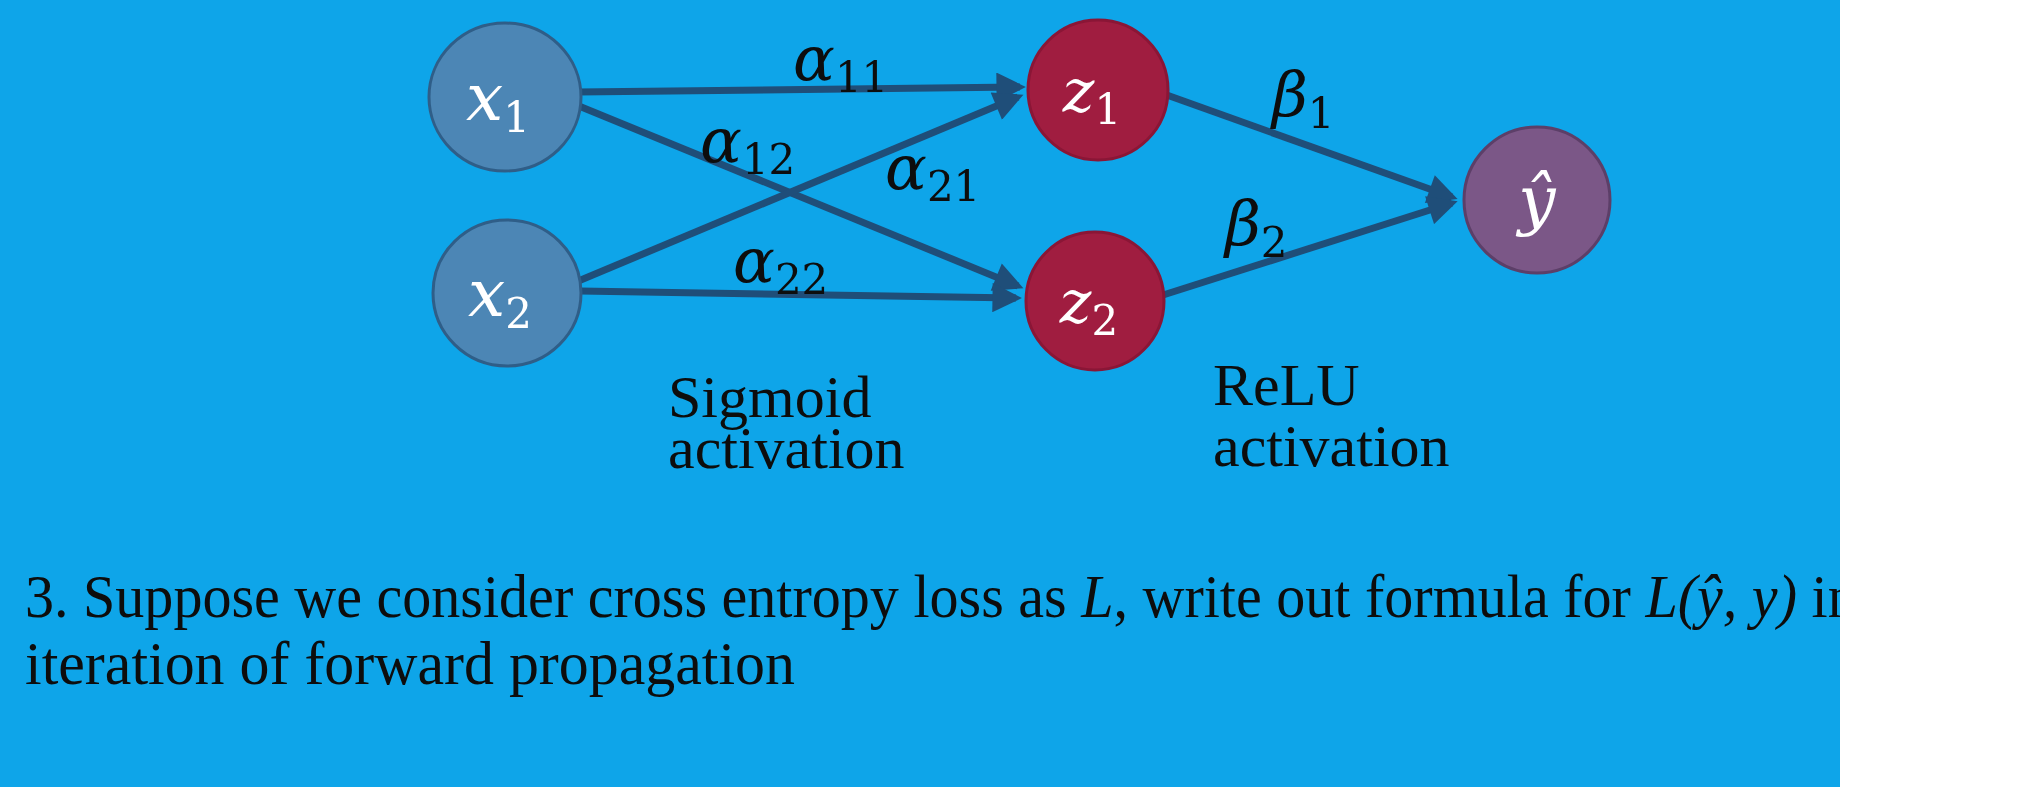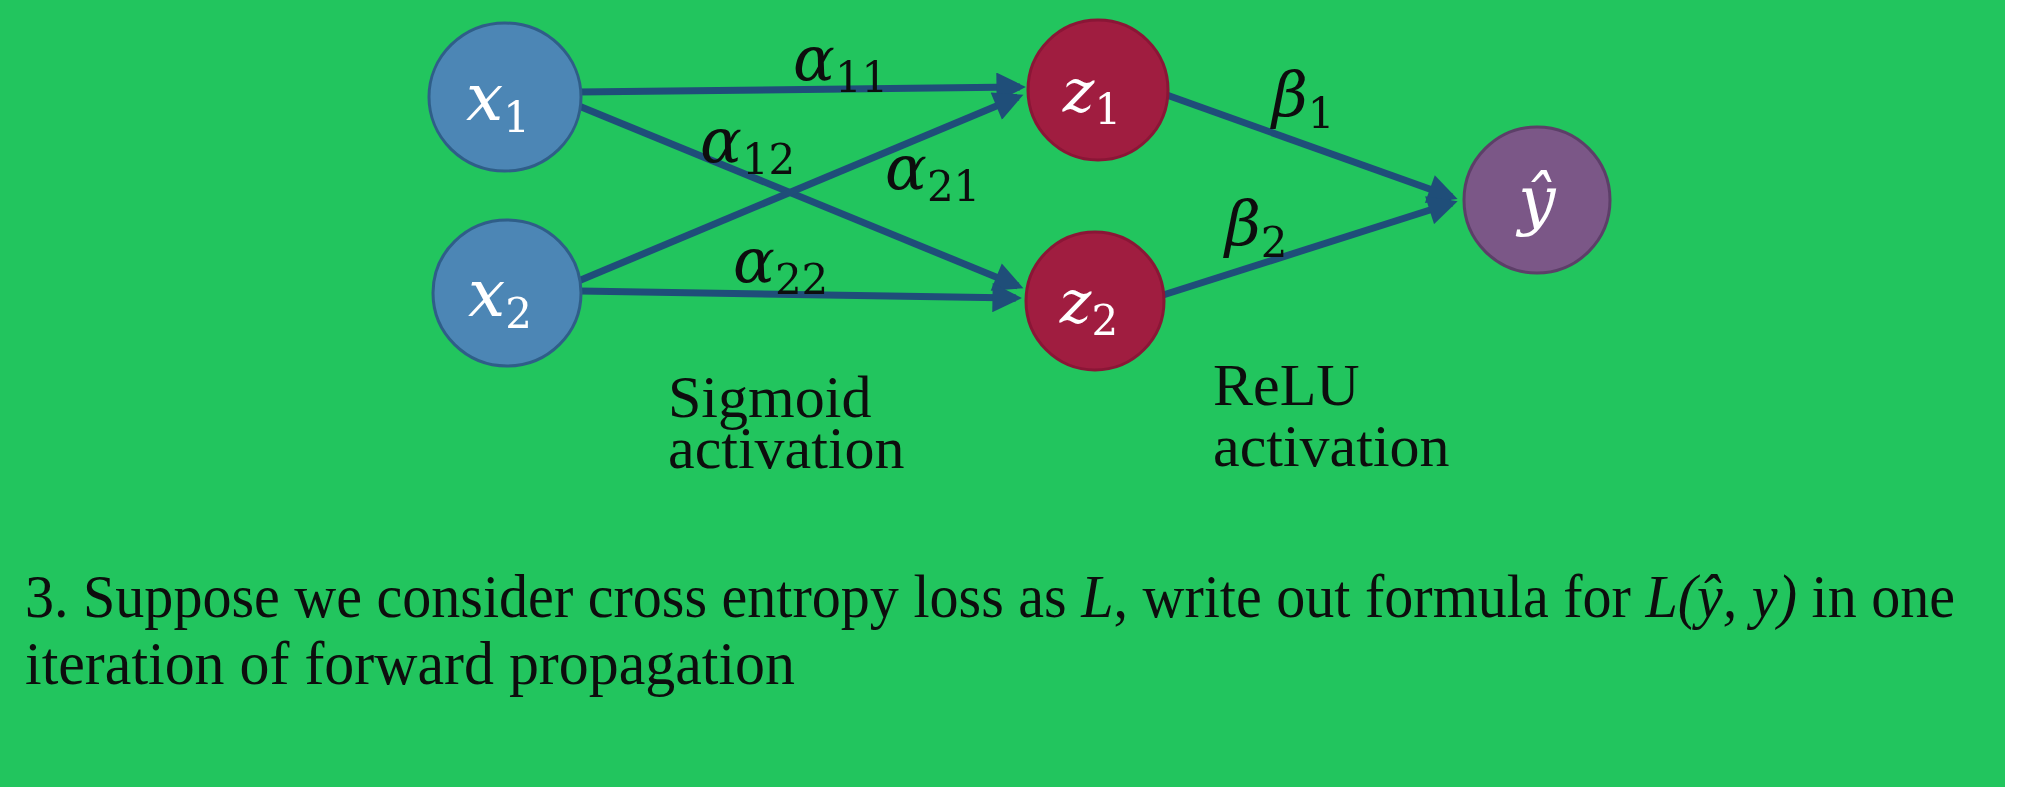--- a/index.html
+++ b/index.html
@@ -1,16 +1,16 @@
 <!DOCTYPE html>
 <html><head>
 <meta charset="utf-8">
 <style>
   html,body{margin:0;padding:0;background:#fff;}
-  .page{position:relative;width:2005px;height:787px;background:#22c55e;overflow:hidden;}
+  .page{position:relative;width:1840px;height:787px;background:#0ea5e9;overflow:hidden;}
   svg{display:block;}
   text{fill:#111111;}
   .node-label{font-family:"DejaVu Serif","Liberation Serif",serif;font-style:italic;fill:#ffffff;font-size:66px;}
   .node-label .sub{font-style:normal;font-size:42px;}
   .z-label{font-size:60px;}
   .weight-label{font-family:"DejaVu Serif","Liberation Serif",serif;font-style:italic;font-size:62px;fill:#0d0d0d;}
   .weight-label .sub{font-style:normal;font-size:42px;}
   .annot{font-family:"Liberation Serif","DejaVu Serif",serif;font-size:60px;fill:#0d0d0d;}
   .question{font-family:"Liberation Serif","DejaVu Serif",serif;font-size:62px;fill:#0d0d0d;}
   .question .it{font-style:italic;}

